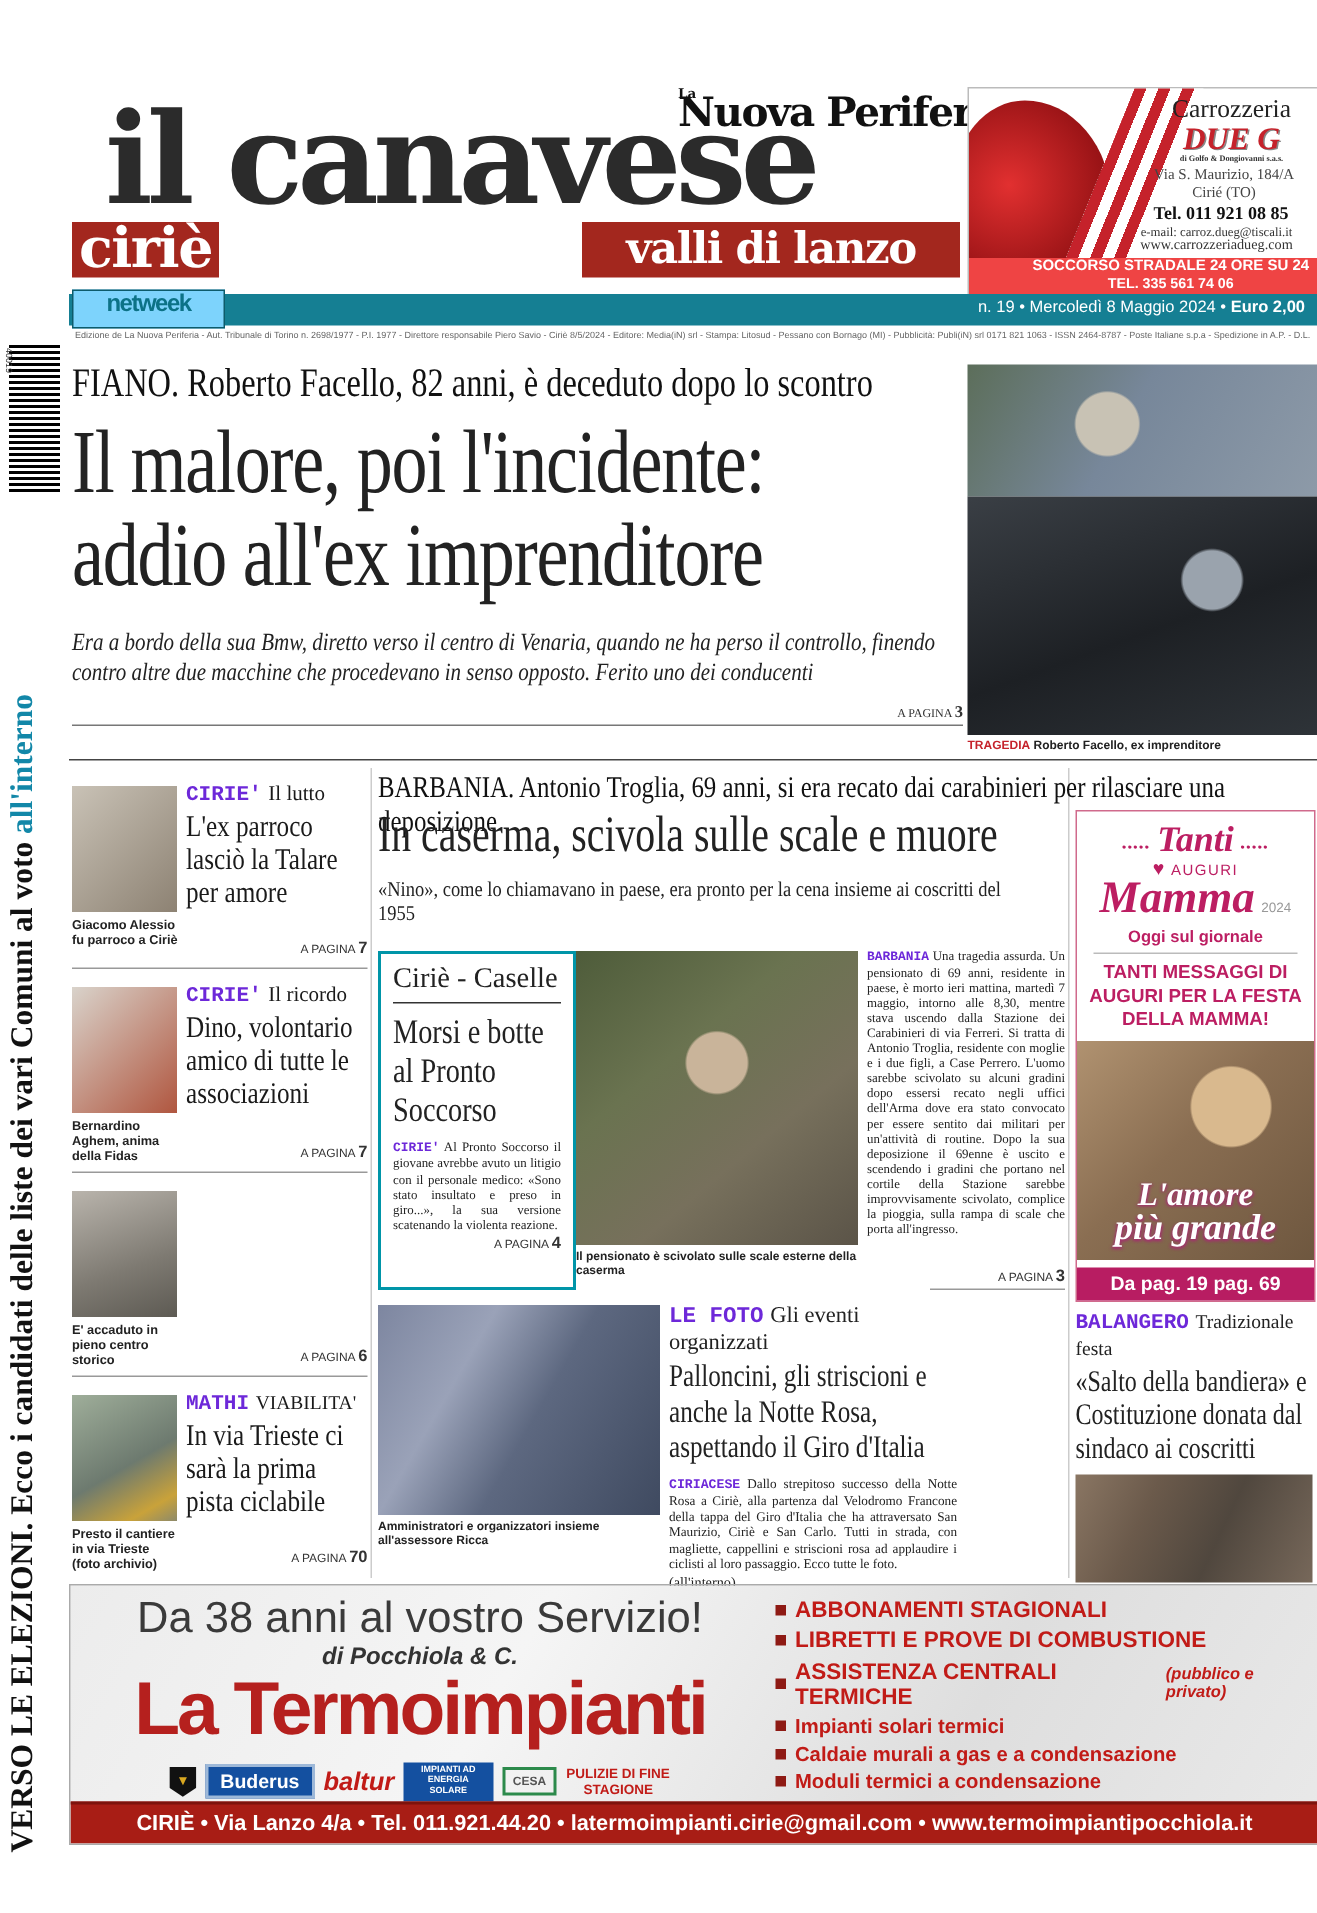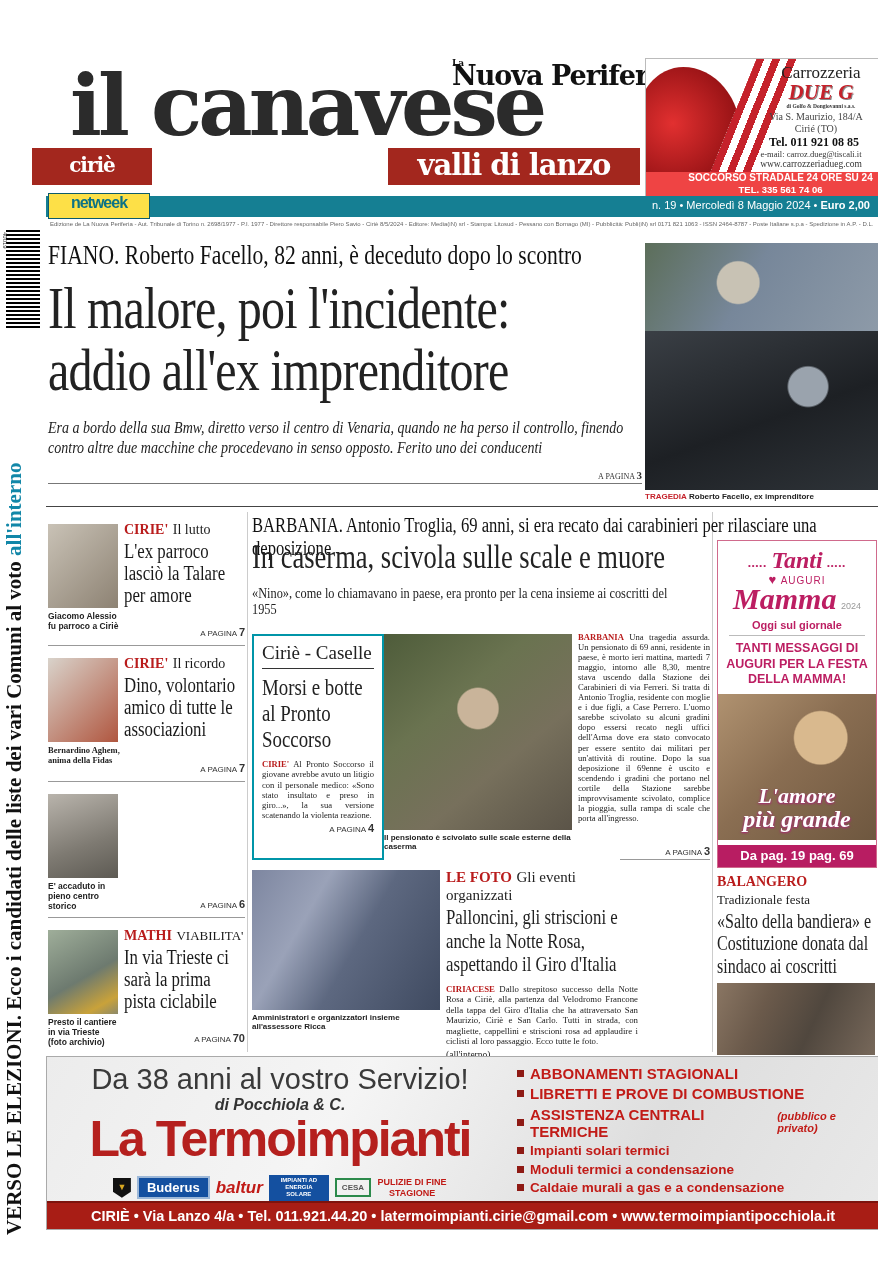--- a/index.html
+++ b/index.html
@@ -2,21 +2,21 @@
 <html><head>
 <meta charset="utf-8">
 <style>
   html,body{margin:0;padding:0;background:#fff;}
   .page{position:relative;width:878px;height:1275px;background:#fff;overflow:hidden;
         font-family:"Liberation Sans",sans-serif;color:#1a1a1a;}
   .abs{position:absolute;}
   .serif{font-family:"Liberation Serif",serif;}
   .dserif{font-family:"DejaVu Serif",serif;}
   .cond{transform-origin:0 0;display:block;}
-  .tag{color:#b91c1c;font-weight:bold;font-family:Liberation Serif, serif;}
+  .tag{color:#6d28d9;font-weight:bold;font-family:Liberation Mono, monospace;}
   .pageref{font-size:8px;color:#333;text-align:right;}
   .pageref b{font-size:11px;}
   .caption{font-size:8.5px;font-weight:bold;color:#222;line-height:1.15;}
   .rule{background:#999;height:1px;}
   .ph{background:linear-gradient(135deg,#9aa4a8,#6c757b);}
   .redbox{background:#a3271e;color:#fff;font-weight:bold;text-align:center;}
   .svc{list-style:none;margin:0;padding:0;}
   .svc li{display:flex;align-items:baseline;gap:6px;color:#c11b17;font-weight:bold;
           font-size:13.5px;margin-bottom:3px;line-height:1.15;}
   .svc li .blt{width:7px;height:7px;background:#8e1a14;flex:0 0 auto;align-self:center;}
@@ -35,21 +35,21 @@
   <div class="abs serif" style="left:2px;top:340px;width:42px;height:895px;
        writing-mode:vertical-rl;transform:rotate(180deg);font-weight:bold;font-size:21px;
        letter-spacing:0px;white-space:nowrap;">
     <span style="color:#111;">VERSO LE ELEZIONI. Ecco i candidati delle liste dei vari Comuni al voto </span><span style="color:#1287a8;">all'interno</span>
   </div>
 
   <div class="abs dserif" style="left:452px;top:58px;font-weight:bold;font-size:9px;color:#111;">La</div>
   <div class="abs dserif" style="left:452px;top:60px;font-weight:bold;font-size:27px;color:#111;letter-spacing:-1px;">Nuova Periferia</div>
   <div class="abs dserif" style="left:70px;top:56px;width:570px;font-weight:bold;font-size:84px;
        letter-spacing:-4px;color:#2b2b2b;">il canavese</div>
-  <div class="abs dserif redbox" style="left:32px;top:148px;width:120px;height:37px;font-size:20px;
+  <div class="abs dserif redbox" style="left:48px;top:148px;width:98px;height:37px;font-size:37px;
        line-height:35px;letter-spacing:-1px;">ciriè</div>
   <div class="abs dserif redbox" style="left:388px;top:148px;width:252px;height:37px;font-size:29px;
        line-height:35px;letter-spacing:-1px;">valli di lanzo</div>
 
   <div class="abs" style="left:645px;top:58px;width:233px;height:137px;border:1px solid #bbb;background:#fff;overflow:hidden;">
     <div class="abs" style="left:-10px;top:8px;width:105px;height:125px;border-radius:45% 55% 40% 40%;
          background:radial-gradient(circle at 35% 45%,#e23030,#8e0f12 75%);"></div>
     <div class="abs" style="left:82px;top:-10px;width:46px;height:160px;transform:skewX(-22deg);
          background:repeating-linear-gradient(to right,#c5222b 0 8px,#fff 8px 16px);"></div>
     <div class="abs serif" style="left:120px;top:4px;width:110px;text-align:center;font-size:17px;color:#222;">Carrozzeria</div>
@@ -62,21 +62,21 @@
     <div class="abs serif" style="left:98px;top:90px;width:134px;text-align:center;font-size:8.5px;color:#333;">e-mail: carroz.dueg@tiscali.it</div>
     <div class="abs serif" style="left:98px;top:100px;width:134px;text-align:center;font-size:9.5px;color:#333;">www.carrozzeriadueg.com</div>
     <div class="abs" style="left:0;bottom:0;width:269px;height:24px;background:#ef4444;color:#fff;
          text-align:center;font-weight:bold;">
       <div style="font-size:10px;line-height:12px;">SOCCORSO STRADALE 24 ORE SU 24</div>
       <div style="font-size:9.5px;line-height:11px;">TEL. 335 561 74 06</div>
     </div>
   </div>
 
   <div class="abs" style="left:46px;top:196px;width:832px;height:21px;background:#157f93;">
-    <div class="abs" style="left:2px;top:-3px;width:100px;height:24px;background:#fde047;border:1px solid #0d5b6b;
+    <div class="abs" style="left:2px;top:-3px;width:100px;height:24px;background:#7dd3fc;border:1px solid #0d5b6b;
          text-align:center;">
       <span style="font-weight:bold;font-size:16px;color:#0c7286;letter-spacing:-1px;">netweek</span>
     </div>
     <div class="abs" style="right:8px;top:3px;font-size:11px;color:#fff;">
       <span>n. 19 • Mercoledì 8 Maggio 2024 • </span><b>Euro 2,00</b>
     </div>
   </div>
   <div class="abs" style="left:50px;top:221px;width:824px;font-size:6px;color:#666;white-space:nowrap;overflow:hidden;">Edizione de La Nuova Periferia - Aut. Tribunale di Torino n. 2698/1977 - P.I. 1977 - Direttore responsabile Piero Savio - Ciriè 8/5/2024 - Editore: Media(iN) srl - Stampa: Litosud - Pessano con Bornago (MI) - Pubblicità: Publi(iN) srl 0171 821 1063 - ISSN 2464-8787 - Poste Italiane s.p.a - Spedizione in A.P. - D.L. 353/2003 (conv. in L. 27/02/2004 n° 46) - art. 1 comma 1 DCB LO - NO</div>
 
   <div class="abs serif" style="left:48px;top:240px;width:594px;">
@@ -117,21 +117,21 @@
     </div>
     <div class="abs pageref" style="right:0;bottom:8px;width:90px;">
       <span>A PAGINA</span>
       <b>7</b>
     </div>
     <div class="abs rule" style="left:0;bottom:0;width:197px;"></div>
   </div>
 
   <div class="abs" style="left:48px;top:650px;width:197px;height:132px;">
     <div class="abs ph" style="left:0;top:8px;width:70px;height:84px;background:linear-gradient(135deg,#d9d3cb,#b0563f);"></div>
-    <div class="abs caption" style="left:0;top:96px;width:72px;font-family:Liberation Serif, serif;">Bernardino Aghem, anima della Fidas</div>
+    <div class="abs caption" style="left:0;top:96px;width:72px;">Bernardino Aghem, anima della Fidas</div>
     <div class="abs" style="left:76px;top:4px;width:121px;">
       <span class="tag" style="font-size:14px;">CIRIE'</span>
       <span class="serif" style="font-size:14px;">Il ricordo</span>
       <span class="serif cond" style="font-size:20px;line-height:1.1;transform:scaleX(0.84);width:119%;margin-top:2px;">Dino, volontario amico di tutte le associazioni</span>
     </div>
     <div class="abs pageref" style="right:0;bottom:8px;width:90px;">
       <span>A PAGINA</span>
       <b>7</b>
     </div>
     <div class="abs rule" style="left:0;bottom:0;width:197px;"></div>
@@ -303,25 +303,25 @@
           <span class="blt"></span>
           <span>ASSISTENZA CENTRALI TERMICHE</span>
           <span class="note">(pubblico e privato)</span>
         </li>
       <li>
           <span class="blt"></span>
           <span>Impianti solari termici</span>
         </li>
       <li>
           <span class="blt"></span>
+          <span>Caldaie murali a gas e a condensazione</span>
+        </li>
+      <li>
+          <span class="blt"></span>
           <span>Moduli termici a condensazione</span>
-        </li>
-      <li>
-          <span class="blt"></span>
-          <span>Caldaie murali a gas e a condensazione</span>
         </li>
       <li>
           <span class="blt"></span>
           <span>Termostatizzazione e contabilizzazione impianti termici</span>
         </li>
 
     </ul>
     <div class="abs" style="left:0;bottom:0;width:832px;height:26px;background:#a81d15;color:#fff;
          font-weight:bold;font-size:14.5px;text-align:center;line-height:26px;border-top:2px solid #7d130d;">CIRIÈ • Via Lanzo 4/a • Tel. 011.921.44.20 • latermoimpianti.cirie@gmail.com • www.termoimpiantipocchiola.it</div>
   </div>

